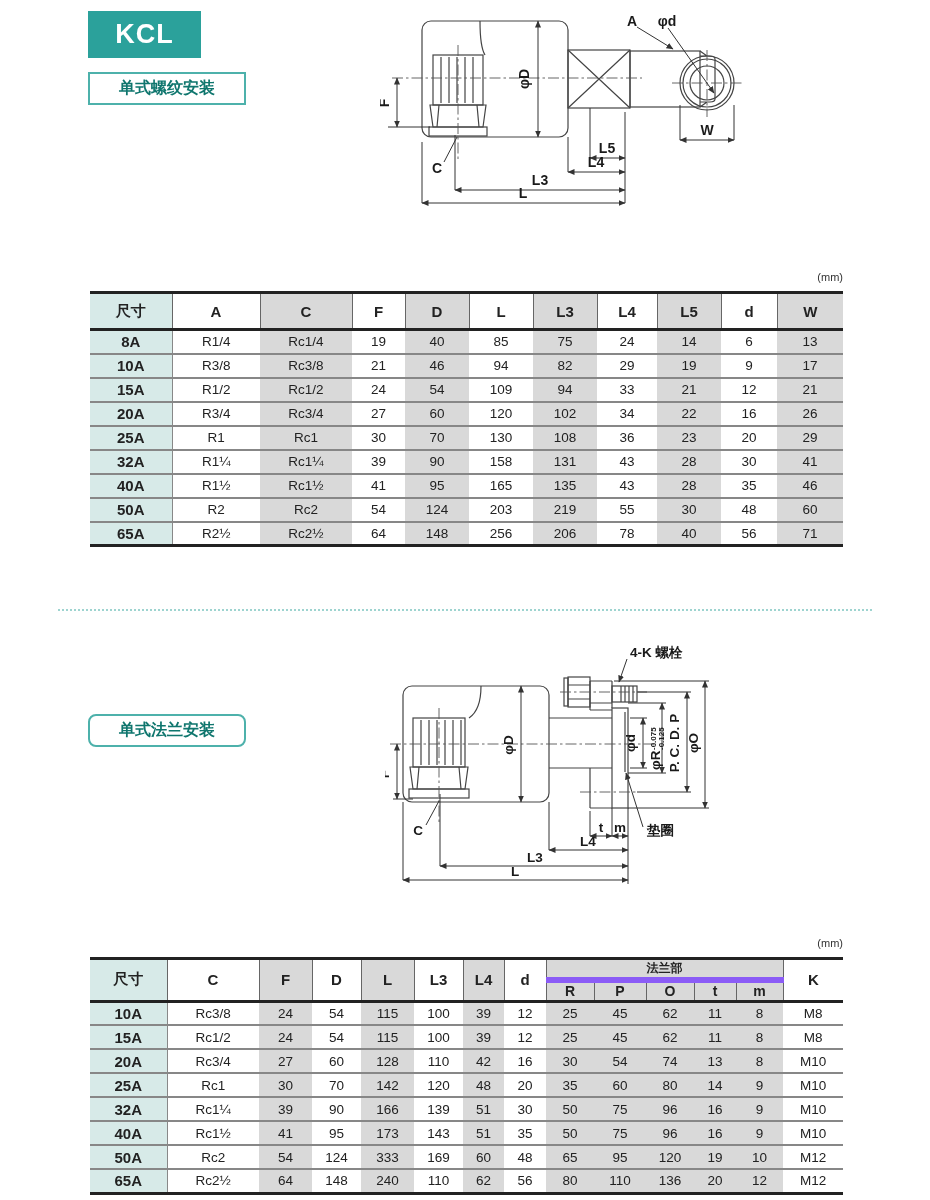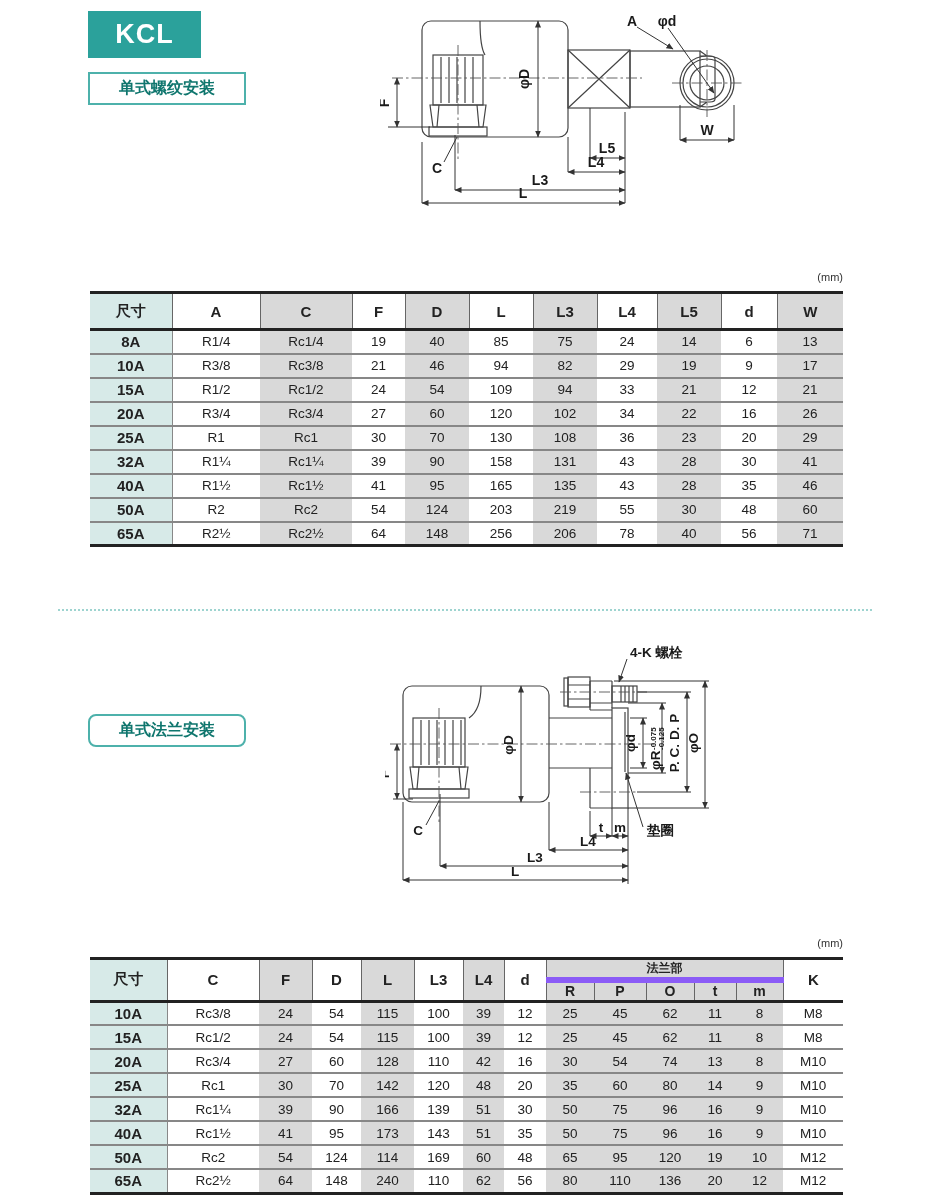--- a/index.html
+++ b/index.html
@@ -493,21 +493,21 @@
             <td class="g">96</td>
             <td class="g">16</td>
             <td class="g">9</td>
             <td>M10</td>
           </tr>
           <tr>
             <th class="size-cell">50A</th>
             <td>Rc2</td>
             <td class="g">54</td>
             <td>124</td>
-            <td class="g">114</td>
+            <td class="g">333</td>
             <td>169</td>
             <td class="g">60</td>
             <td>48</td>
             <td class="g">65</td>
             <td class="g">95</td>
             <td class="g">120</td>
             <td class="g">19</td>
             <td class="g">10</td>
             <td>M12</td>
           </tr>

